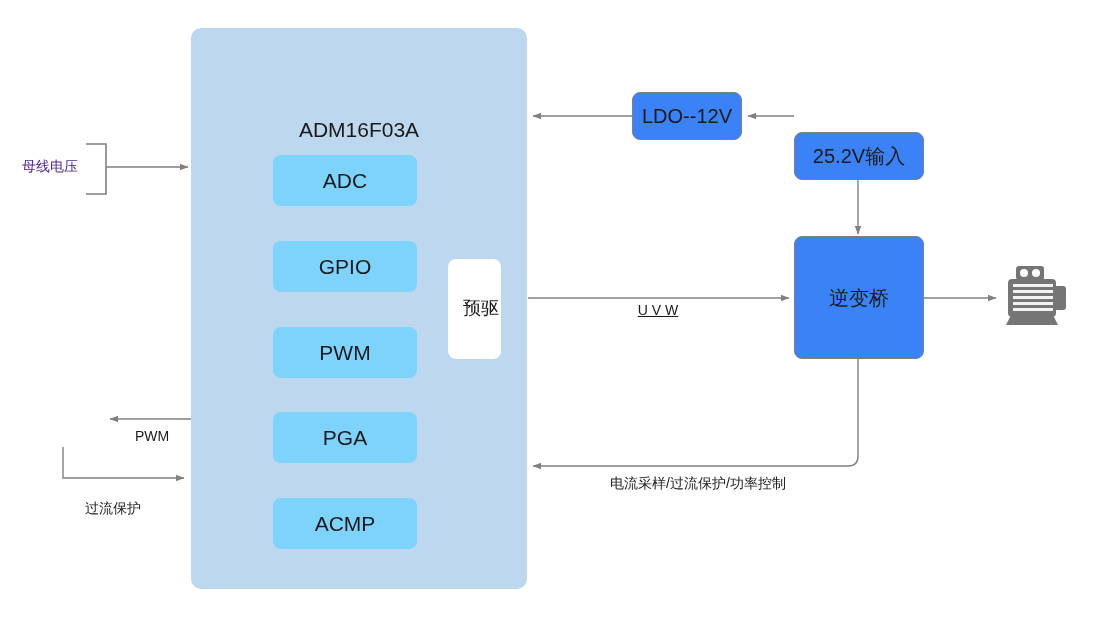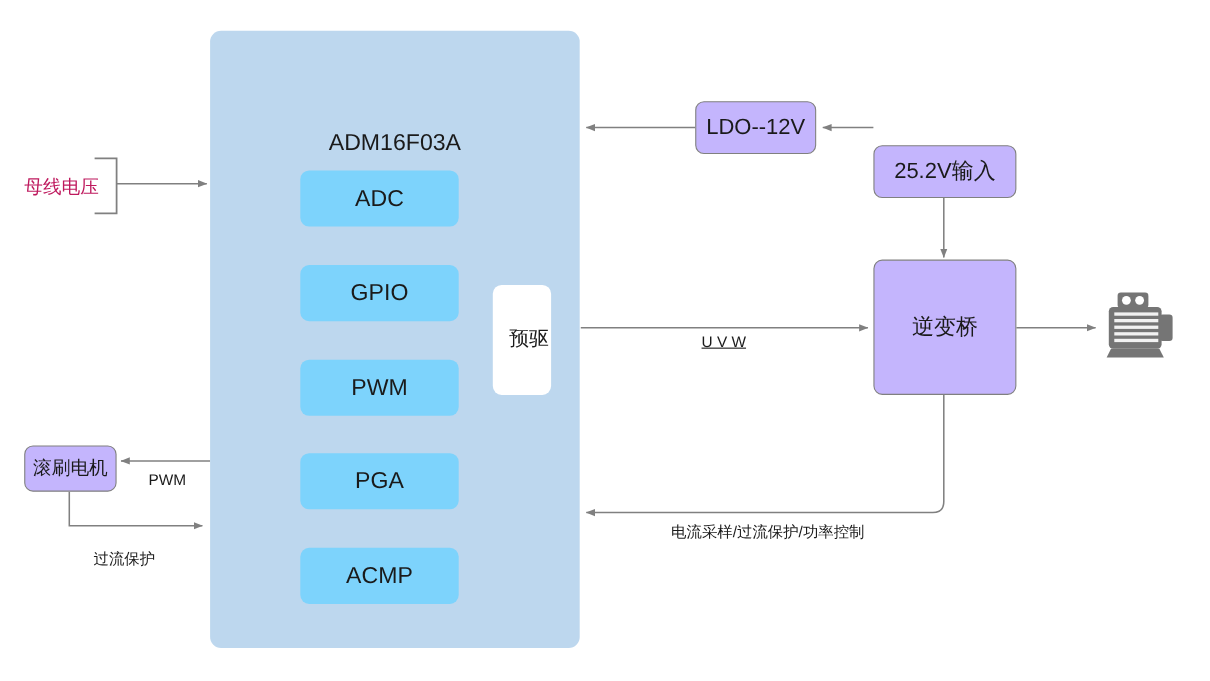--- a/index.html
+++ b/index.html
@@ -50,36 +50,36 @@
     border-radius: 8px;
     font-size: 21px;
   }
   .predrv-block {
     background: #ffffff;
     border-radius: 8px;
     font-size: 18px;
     padding-left: 13px;
   }
   .outline-box {
-    background: #c4b5fd;
+    background: #3b82f6;
     border: 1.3px solid #808080;
     border-radius: 8px;
     font-size: 20px;
   }
   .edge-label {
     position: absolute;
     color: #1a1a1a;
     font-size: 14px;
     white-space: nowrap;
     text-align: center;
   }
   .side-label {
     position: absolute;
-    color: #be185d;
-    font-size: 17px;
+    color: #4c1d95;
+    font-size: 14px;
     white-space: nowrap;
   }
   .motor-icon {
     position: absolute;
   }
 </style>
 </head>
 <body>
 
 <div id="diagram">
@@ -129,21 +129,20 @@
   <div class="node ip-block" style="left:273px; top:498px; width:144px; height:51px;">ACMP</div>
 
   <div class="node predrv-block" style="left:448px; top:259px; width:53px; height:100px;">预驱</div>
 
   <div class="node outline-box" style="left:632px; top:92px; width:110px; height:48px;">LDO--12V</div>
 
   <div class="node outline-box" style="left:794px; top:92px; width:130px; height:48px;margin-top:40px;">25.2V输入</div>
 
   <div class="node outline-box" style="left:794px; top:236px; width:130px; height:123px;">逆变桥</div>
 
-  <div class="node outline-box" style="left:22px; top:405px; width:84px; height:42px; font-size:17px;">滚刷电机</div>
 
   <div class="motor-icon" style="left:1000px; top:264px; width:72px; height:66px;">
     <svg width="72" height="66" viewBox="0 0 72 66" xmlns="http://www.w3.org/2000/svg">
 
       <rect x="16" y="2" width="28" height="14" rx="3" fill="#757575"></rect>
       <circle cx="24" cy="9" r="4" fill="#ffffff"></circle>
       <circle cx="36" cy="9" r="4" fill="#ffffff"></circle>
 
       <rect x="8" y="15" width="48" height="38" rx="4" fill="#757575"></rect>
 

